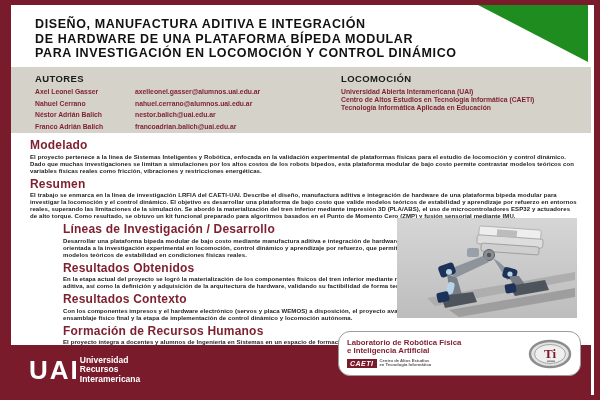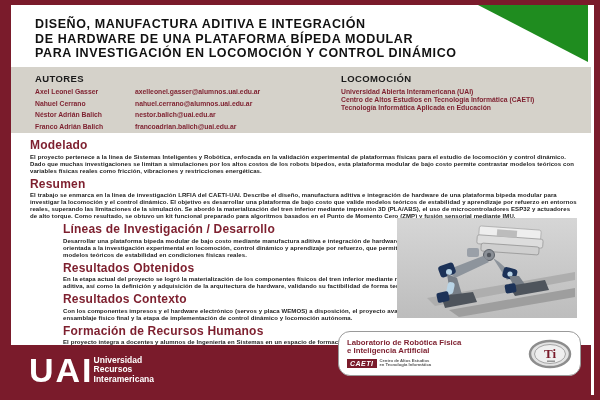--- a/index.html
+++ b/index.html
@@ -28,21 +28,21 @@
   .section{margin:0 0 3px 0;}
   .section h2{margin:3px 0 1.5px 0;font-size:12px;line-height:13px;font-weight:800;color:#7d1f2e;letter-spacing:0.2px;}
   .section p{margin:0;font-size:6px;line-height:7px;font-weight:700;color:#222;letter-spacing:0.1px;}
   .section.narrow{max-width:372px;margin-left:33px;}
 
   .robot-figure{position:absolute;top:85px;right:14px;width:180px;height:100px;}
 
   
   .footer-band{position:relative;height:51px;background:#7a1b2b;}
   .uai-logo{position:absolute;left:18px;top:9px;display:flex;align-items:center;}
-  .uai-acronym{font-size:34px;line-height:32px;font-weight:800;color:#fff;letter-spacing:2px;}
+  .uai-acronym{font-size:26px;line-height:32px;font-weight:800;color:#fff;letter-spacing:2px;}
   .uai-name{margin-left:0;color:#fff;font-size:8.5px;line-height:9.5px;font-weight:700;}
 
   .lab-box{position:absolute;right:10px;top:-14px;width:243px;height:45px;background:#fff;border:1px solid #9a9a9a;
     border-radius:12px;box-sizing:border-box;display:flex;align-items:center;padding:3px 8px;}
   .lab-left{flex:1;}
   .lab-title{font-size:7.8px;line-height:8.6px;font-weight:800;color:#7d1f2e;}
   .caeti-row{display:flex;align-items:center;margin-top:2.5px;}
   .caeti-badge{background:#7a1b2b;color:#fff;font-weight:800;font-style:italic;font-size:7px;padding:1px 3px;letter-spacing:0.5px;}
   .caeti-name{margin-left:3px;font-size:4.2px;line-height:4.8px;font-weight:700;color:#555;}
   .ti-logo{width:44px;height:30px;flex:0 0 auto;margin-left:6px;}

